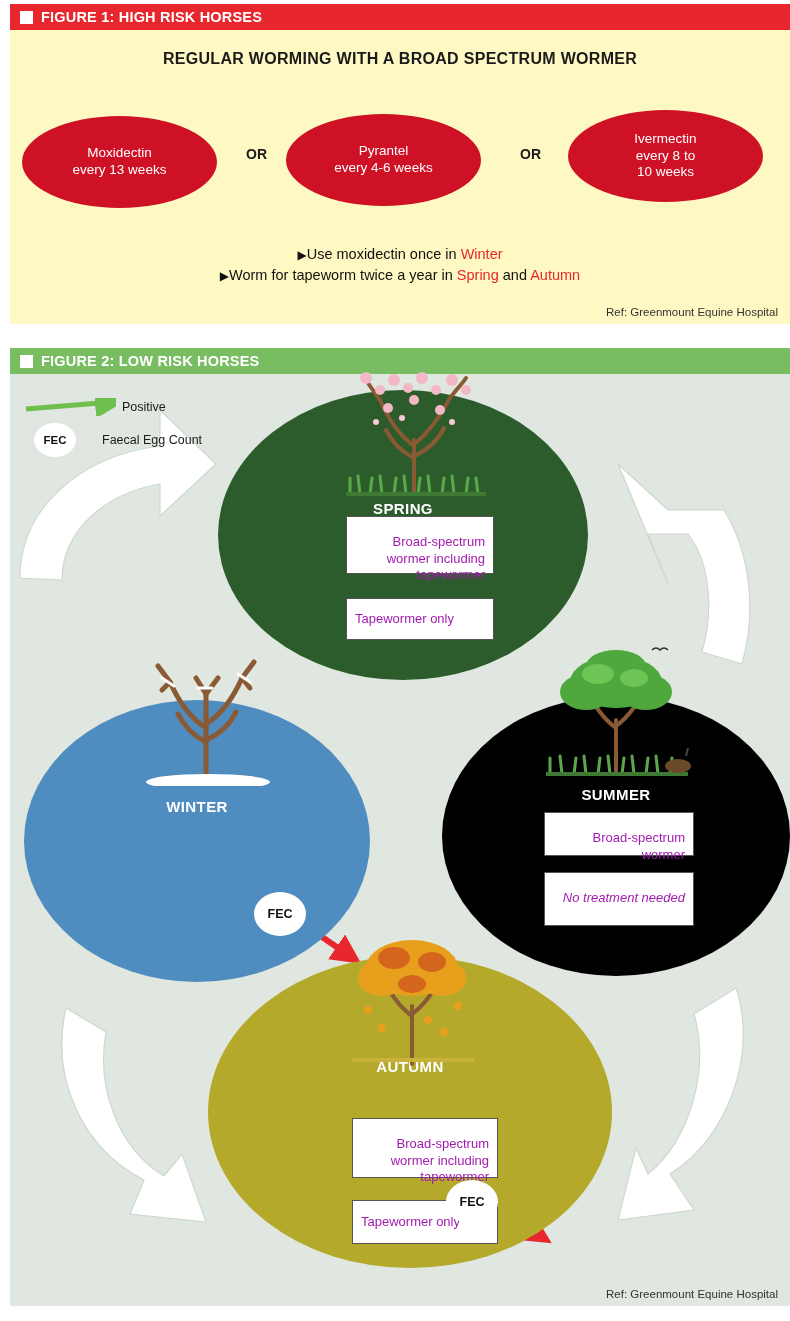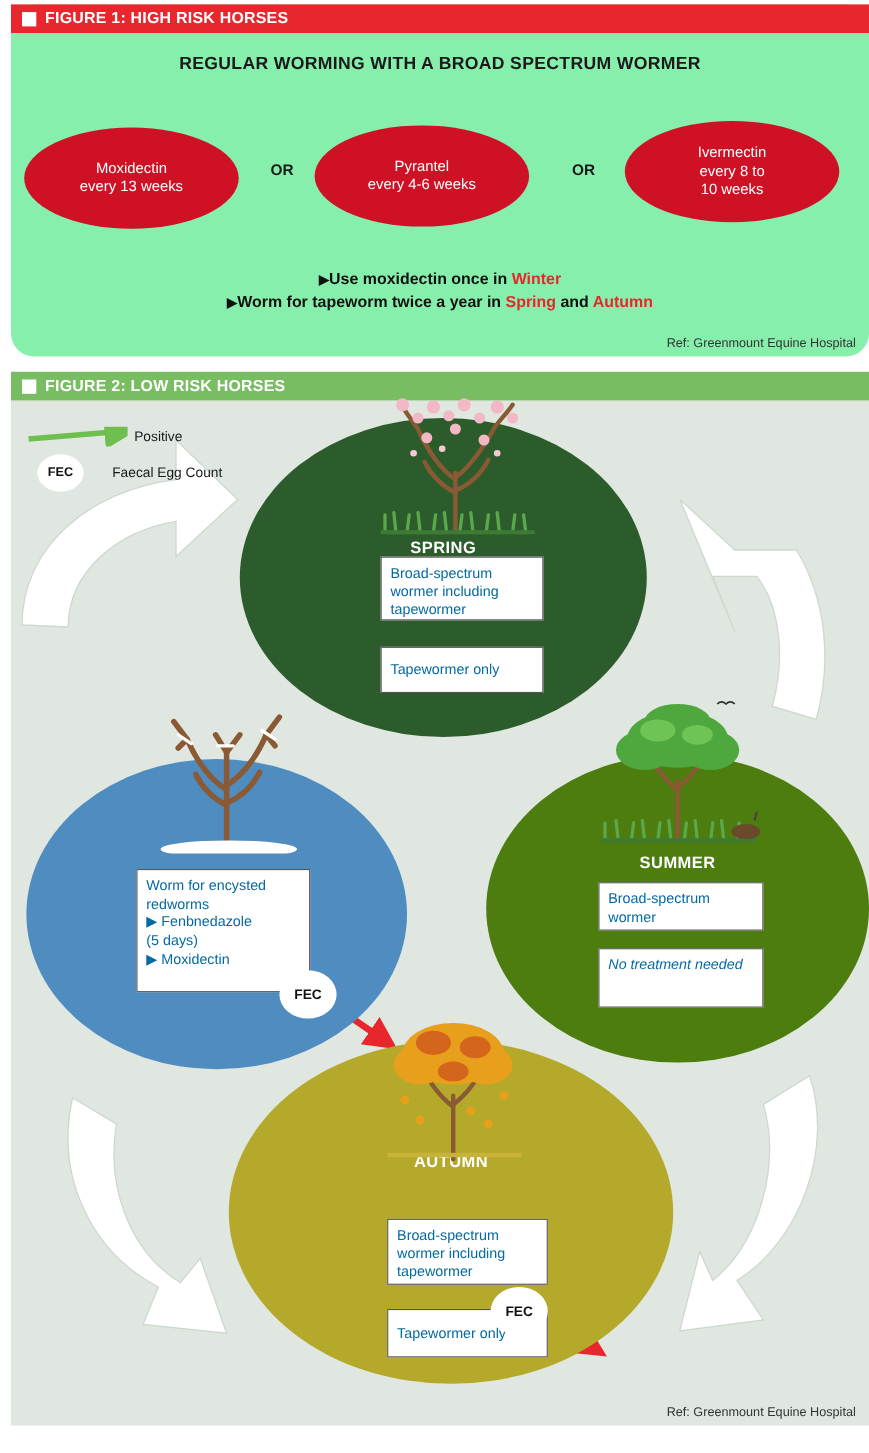--- a/index.html
+++ b/index.html
@@ -10,22 +10,21 @@
     font-family: "Liberation Sans", sans-serif;
     position: relative;
     overflow: hidden;
   }
 
   
   .fig1 {
     position: absolute;
     left: 10px; top: 4px;
     width: 780px; height: 320px;
-    background: #86efac;
-    border-radius: 21px;
+    background: #fef9c3;
   }
   .fig1-header {
     position: absolute; left: 0; top: 0;
     width: 780px; height: 26px;
     background: #e8262d;
     display: flex; align-items: center;
   }
   .fig-header-box {
     width: 13px; height: 13px;
     background: #ffffff;
@@ -79,36 +78,36 @@
   .or1 { left: 236px; top: 38px; }
   .or2 { left: 510px; top: 38px; }
 
   .fig1-notes {
     position: absolute;
     left: 0; top: 240px; width: 780px;
     text-align: center;
     font-size: 14.5px;
     color: #111;
     line-height: 1.45;
-    font-weight: bold;
+    font-weight: normal;
   }
   .fig1-notes .red { color: #e8262d; }
   .fig1-notes .arrow { font-size: 12px; }
   .ref {
     position: absolute;
     right: 12px; bottom: 6px;
     font-size: 11.5px;
     color: #333;
     padding-left: 28px;
   }
 
   
   .fig2 {
     position: absolute;
-    left: 10px; top: 338px;
+    left: 10px; top: 348px;
     width: 780px; height: 958px;
     background: #dfe7e0;
   }
   .fig2-header {
     position: absolute; left: 0; top: 0;
     width: 780px; height: 26px;
     background: #79bd63;
     display: flex; align-items: center;
   }
 
@@ -143,34 +142,35 @@
   .season-name {
     position: absolute;
     width: 100%;
     text-align: center;
     color: #ffffff;
     font-weight: bold;
     font-size: 15px;
     letter-spacing: 0.4px;
   }
   .spring { left: 208px; top: 42px; width: 370px; height: 290px; background: #2c5c2c; }
-  .summer { left: 432px; top: 348px; width: 348px; height: 280px; background: #4d7c0f; }
+  .summer { left: 432px; top: 348px; width: 348px; height: 280px; background: #000000; }
   .winter { left: 14px;  top: 352px; width: 346px; height: 282px; background: #4f8cc0; }
   .autumn { left: 198px; top: 608px; width: 404px; height: 312px; background: #b5a92b; }
   .summer .season-name { color: #ffffff; }
   .autumn .season-name { color: #ffffff; }
 
   .info-box {
     position: absolute;
     background: #ffffff;
     border: 1px solid #555;
     font-size: 13px;
-    color: #0369a1;
-    padding: 6px 8px;
+    color: #a21caf;
+    padding: 17px 8px;
     line-height: 1.28;
+    text-align: right;
   }
   .fec-badge {
     position: absolute;
     width: 52px; height: 44px;
     border-radius: 50%;
     background: #ffffff;
     display: flex; align-items: center; justify-content: center;
     font-size: 12.5px; font-weight: bold; color: #111;
     z-index: 5;
   }
@@ -400,27 +400,20 @@
         <path d="M78,50 L90,34"></path>
     </g>
     <g stroke="#ffffff" stroke-width="3" fill="none" stroke-linecap="round">
       <path d="M34,34 L46,42"></path>
         <path d="M110,30 L122,38"></path>
         <path d="M70,44 L84,44"></path>
     </g>
     <ellipse cx="80" cy="138" rx="62" ry="8" fill="#ffffff"></ellipse>
   </svg>
 
-  <div class="info-box" style="left:114px; top:452px; width:158px; height:112px;">
-    <div>Worm for encysted</div>
-    <div>redworms</div>
-    <div>▶ Fenbnedazole</div>
-    <div>(5 days)</div>
-    <div>▶ Moxidectin</div>
-  </div>
 
   <div class="season autumn">
     <div class="season-name" style="top:102px;">AUTUMN</div>
   </div>
   <svg class="tree-svg" style="left:322px; top:576px;" width="160" height="142" viewBox="0 0 160 142">
     <g stroke="#8a5a34" stroke-width="4" fill="none" stroke-linecap="round">
       <path d="M80,140 L80,82"></path>
       <path d="M80,92 C66,82 56,66 48,50"></path>
       <path d="M80,90 C94,80 104,64 112,48"></path>
     </g>

